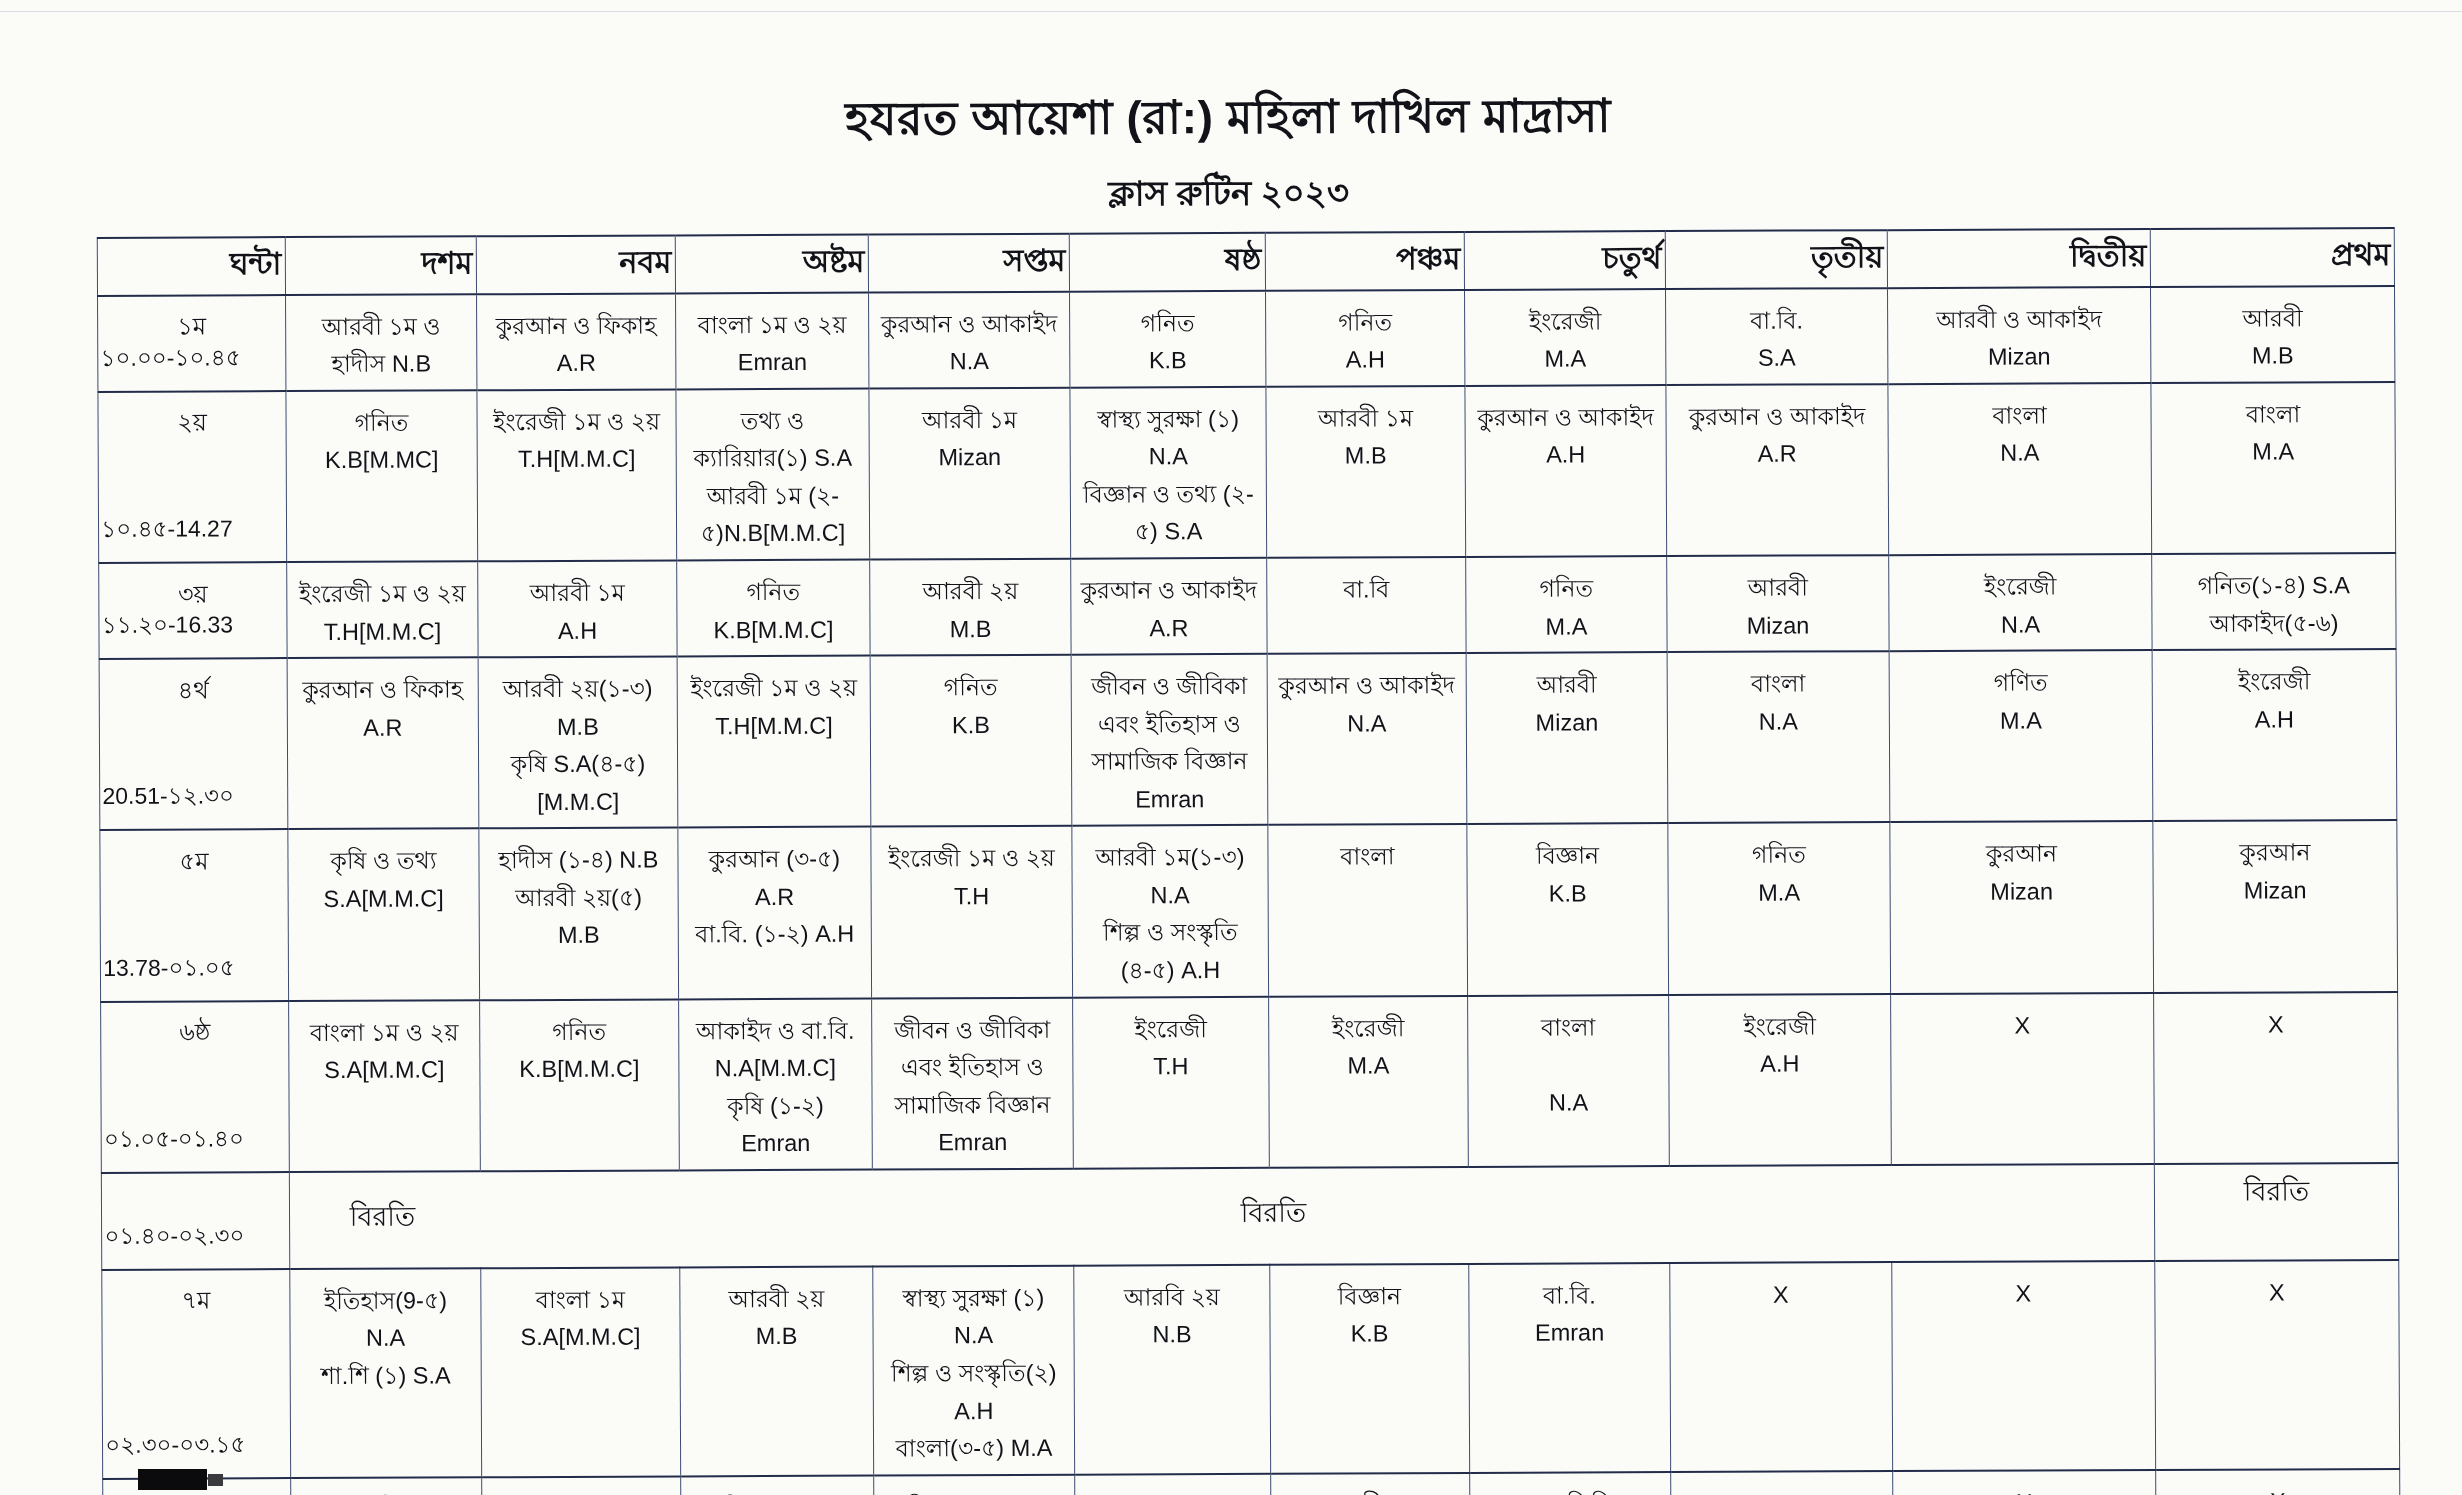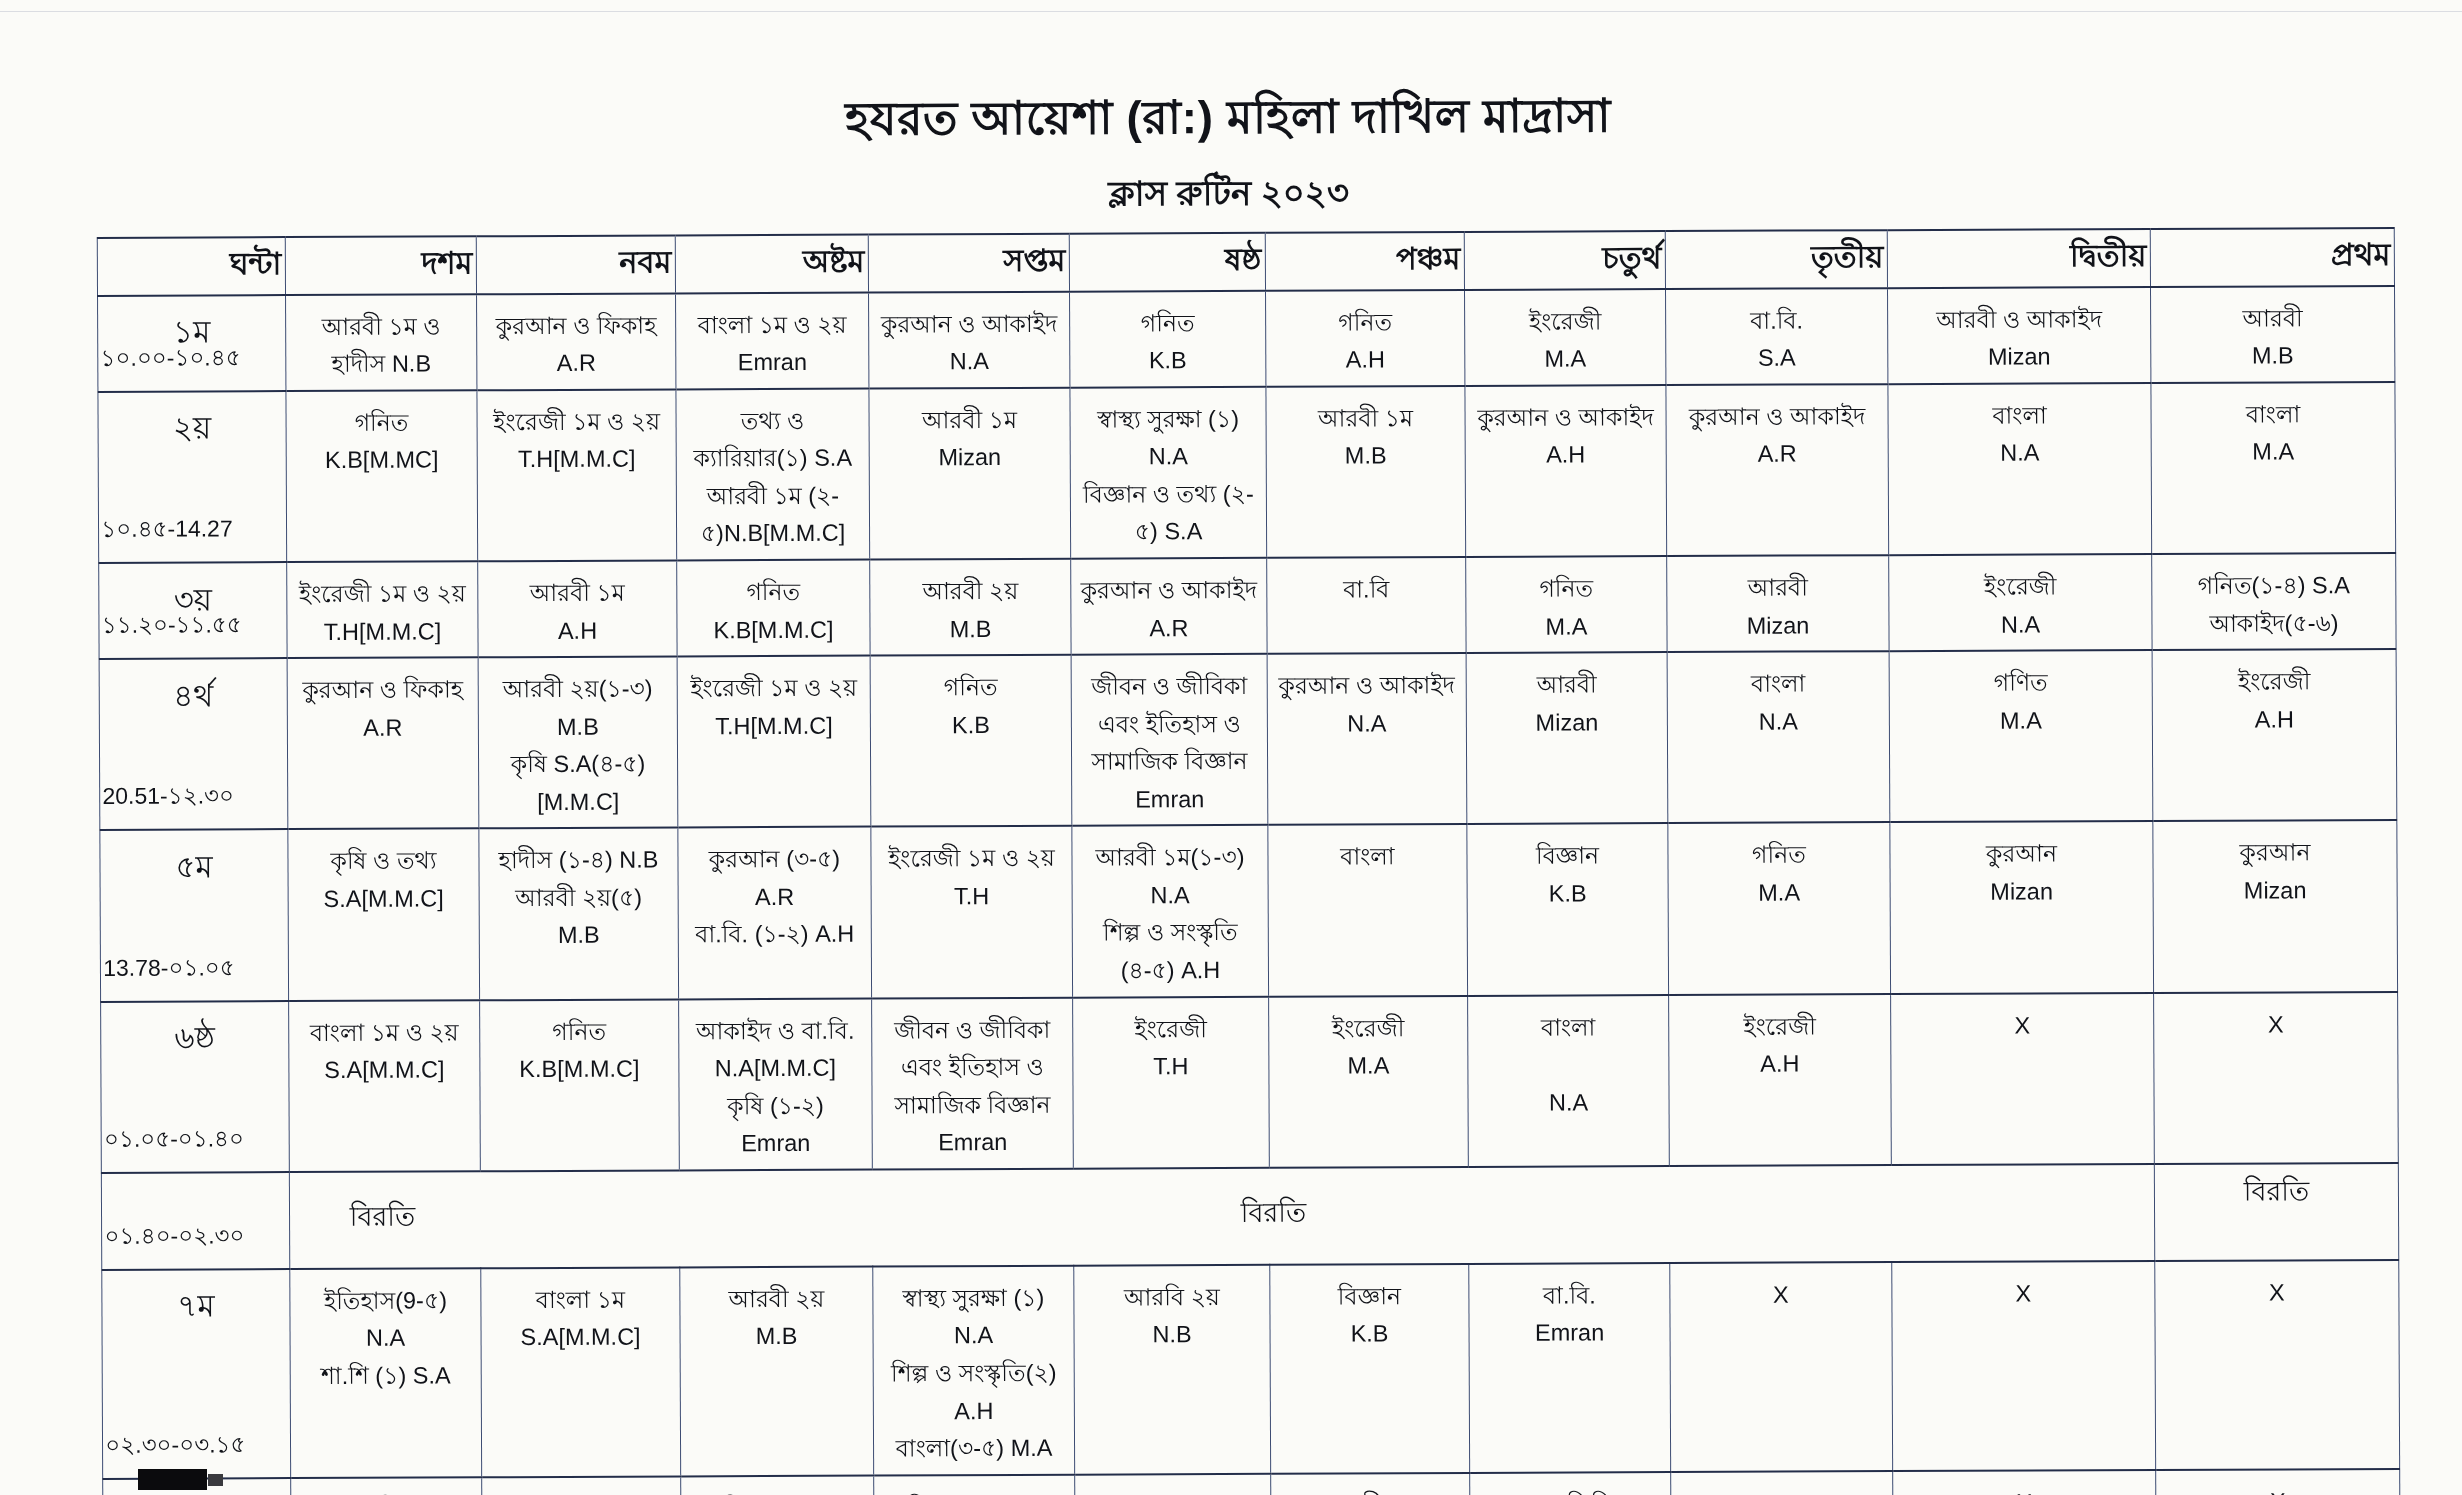--- a/index.html
+++ b/index.html
@@ -50,21 +50,21 @@
   td.subject-cell{
     font-size:23.5px;line-height:1.6;
     text-align:center;vertical-align:top;
     padding:13px 4.7px 5.9px 4.7px;
     white-space:pre-line;
   }
   td.time-cell{
     position:relative;vertical-align:top;
   }
   .time-cell .period{
-    text-align:center;padding-top:10.6px;font-size:31px;
+    text-align:center;padding-top:10.6px;font-size:24px;
   }
   .time-cell .time{
     position:absolute;left:2.3px;bottom:12px;
     font-size:23px;white-space:nowrap;
   }
   td.break-merged{position:relative;}
   .break-label{font-size:27px;margin-top:15px;}
   td.break-merged .break-label-0{position:absolute;left:3.2%;top:8.2px;}
   td.break-merged .break-label-1{position:absolute;left:51%;top:8.2px;}
   td.break-last{vertical-align:top;text-align:center;padding-top:5.9px;}
@@ -163,21 +163,21 @@
             <td class="subject-cell">কুরআন ও আকাইদ
 A.R</td>
             <td class="subject-cell">বাংলা
 N.A</td>
             <td class="subject-cell">বাংলা
 M.A</td>
           </tr>
           <tr>
             <td class="time-cell">
               <div class="period">৩য়</div>
-              <div class="time">১১.২০-১১.৫৫</div>
+              <div class="time">১১.২০-16.33</div>
             </td>
             <td class="subject-cell">ইংরেজী ১ম ও ২য়
 T.H[M.M.C]</td>
             <td class="subject-cell">আরবী ১ম
 A.H</td>
             <td class="subject-cell">গনিত
 K.B[M.M.C]</td>
             <td class="subject-cell">আরবী ২য়
 M.B</td>
             <td class="subject-cell">কুরআন ও আকাইদ

